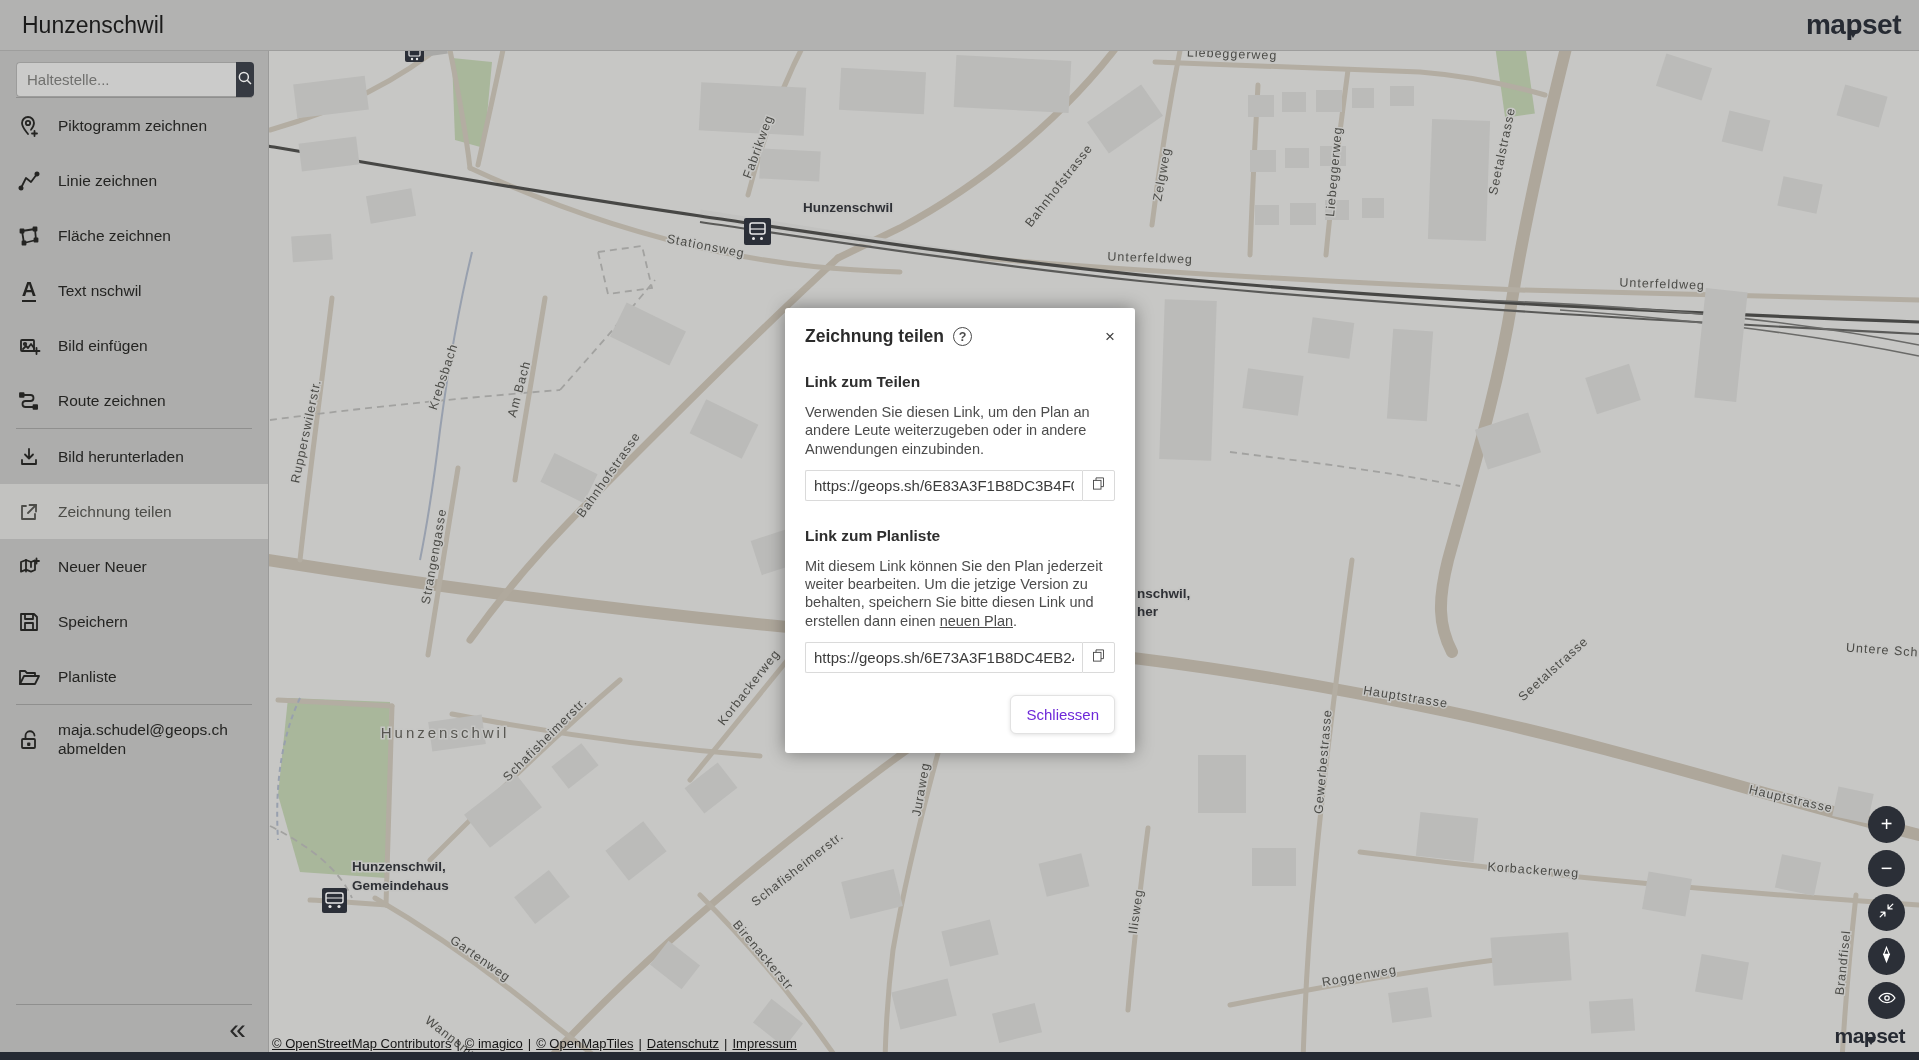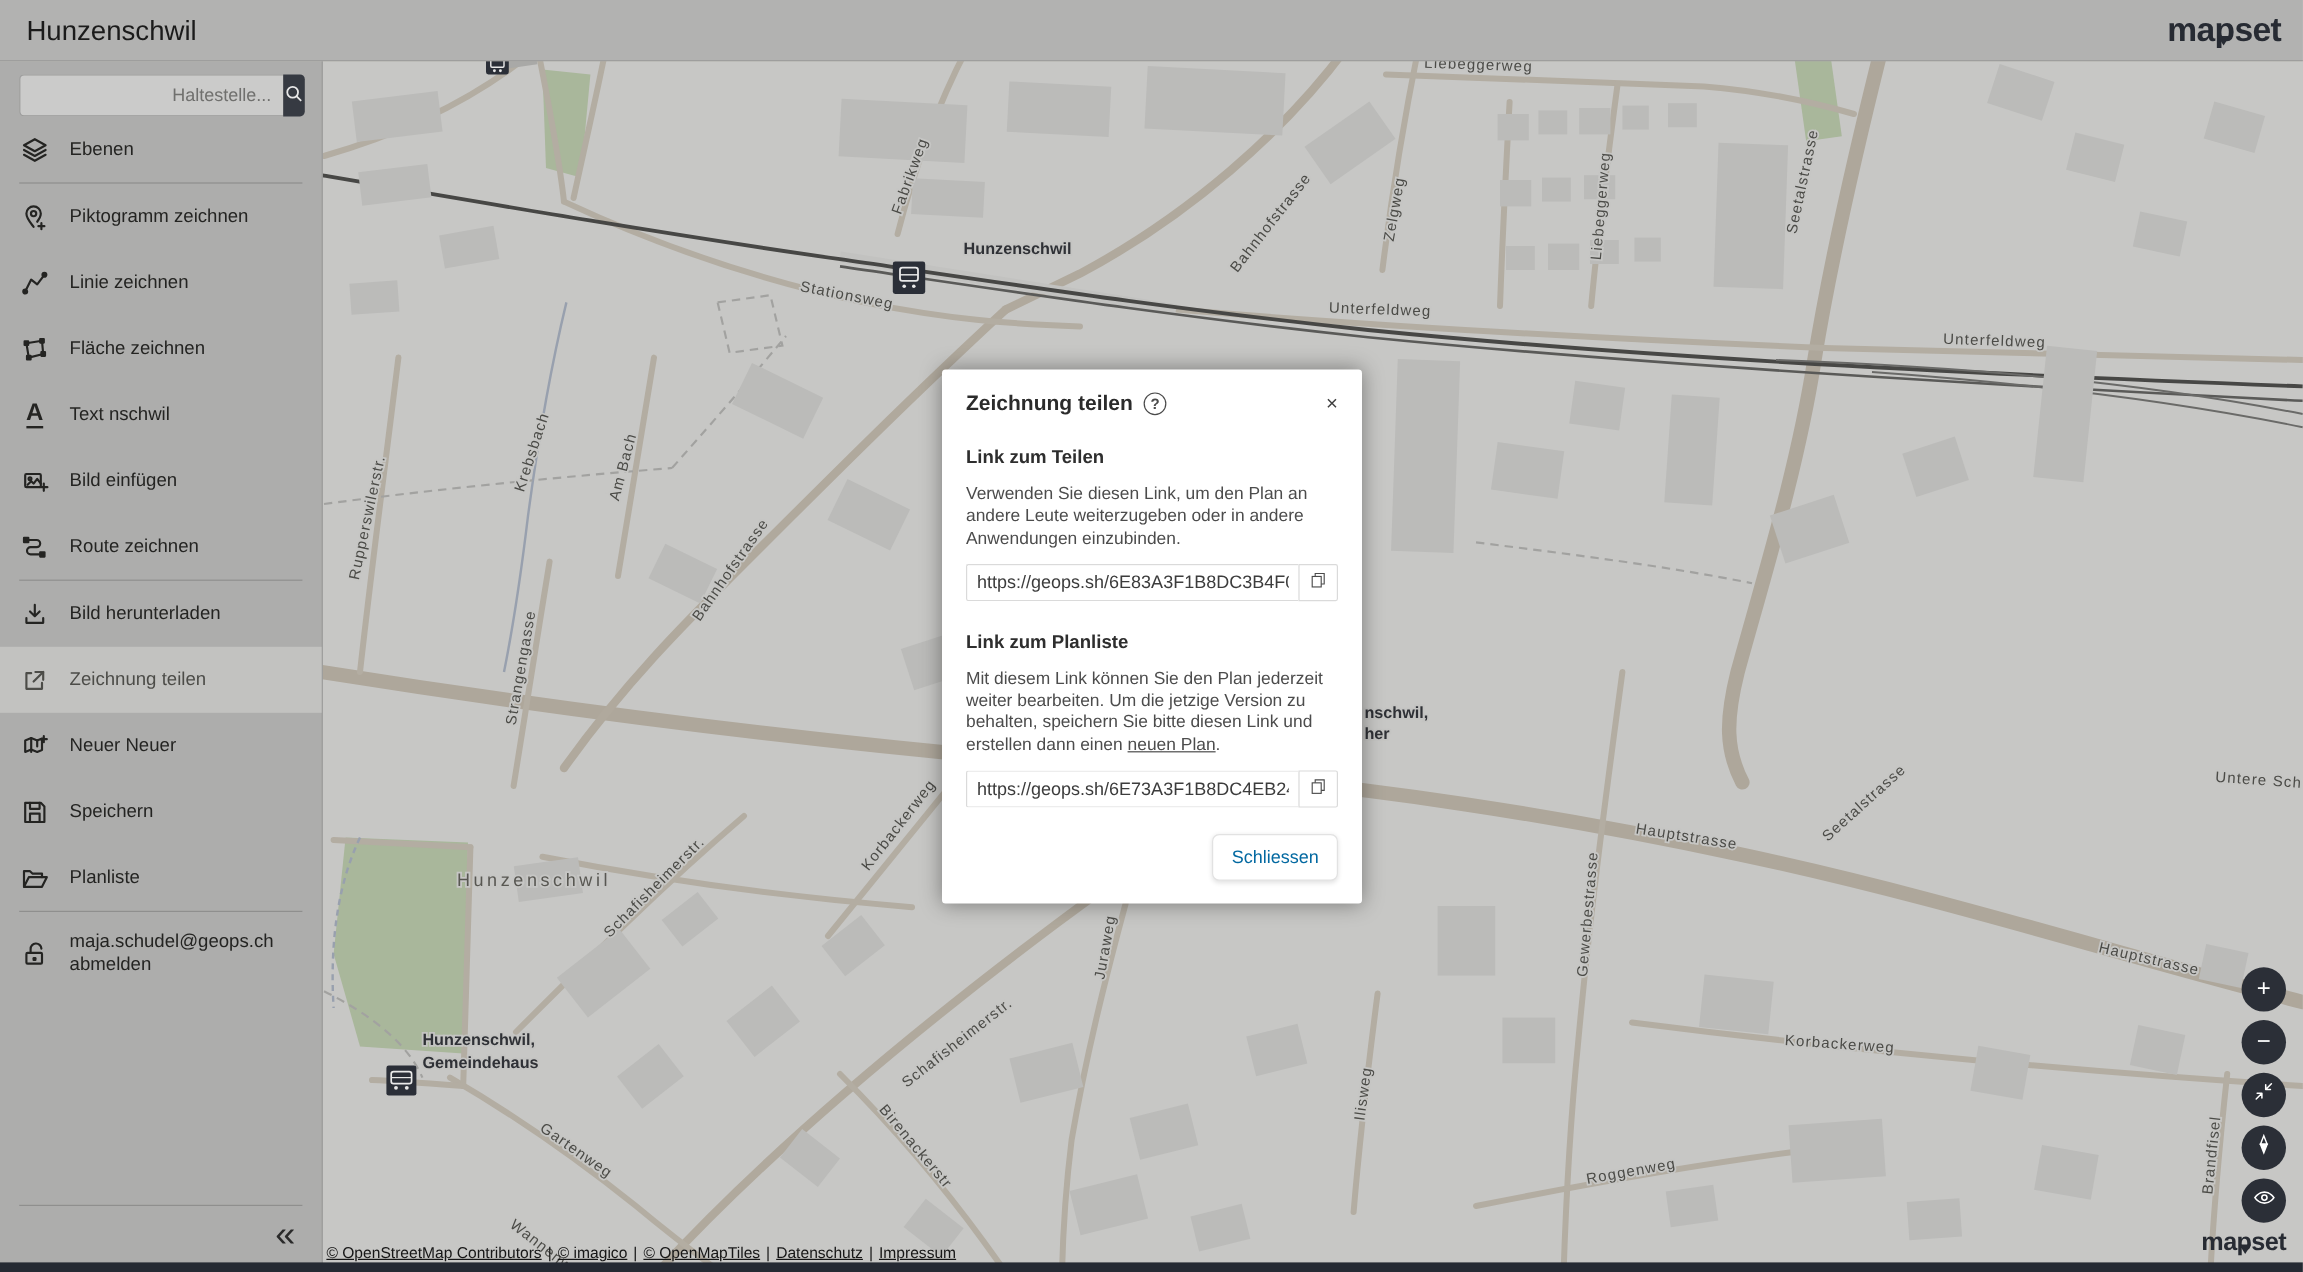--- a/index.html
+++ b/index.html
@@ -34,21 +34,21 @@
   #brand-top { margin-left:auto; margin-right:18px; font-size:28px; }
   .brand .bp { position:relative; display:inline-block; }
   .brand .bp::after { content:""; position:absolute; left:14%; bottom:-2px;
     border:5px solid transparent; border-top:8px solid currentColor; }
 
   
   #sidebar { position:absolute; left:0; top:51px; width:269px; height:1009px; background:#adadac;
     border-right:1px solid #9b9b9a; z-index:2; }
   #searchrow { display:flex; margin:11px 16px 0 16px; height:35px; }
   #search-input { flex:1; background:#cbcbca; border:1px solid #9c9c9b; border-right:none;
-    border-radius:4px 0 0 4px; padding:0 10px; font-size:15px; color:#3c3c3c;text-align:right; }
+    border-radius:4px 0 0 4px; padding:0 10px; font-size:15px; color:#3c3c3c; }
   #search-input::placeholder { color:#70706e; }
   #search-btn { width:34px; background:#363a42; border:none; border-radius:0 4px 4px 0;
     color:#e8e8e8; cursor:pointer; display:flex; align-items:center; justify-content:center; }
   .sb-item { height:55px; display:flex; align-items:center; padding:0 16px; cursor:pointer;
     color:#242422; font-size:15.5px; }
   .sb-item .ic { width:26px; height:26px; margin-right:16px; flex:none; display:flex;
     align-items:center; justify-content:center; }
   .sb-item svg { stroke:#242422; fill:none; stroke-width:1.8; stroke-linecap:round; stroke-linejoin:round; }
   .sb-item.selected { background:#c2c2c0; color:#4c4c48; }
   .sb-item.selected svg { stroke:#4c4c48; }
@@ -88,21 +88,21 @@
   .dlg-p { font-size:14.5px; line-height:1.26; color:#4c4c4c; margin-top:12px; }
   .dlg-p a { color:#4c4c4c; text-decoration:underline; cursor:pointer; }
   .linkrow { display:flex; margin-top:12px; }
   .linkrow input { flex:1; height:31px; border:1px solid #dadada; border-right:none; border-radius:2px 0 0 2px;
     font-size:15px; color:#3c3c3c; padding:0 8px; font-family:"Liberation Sans",sans-serif; }
   .copy-btn { width:33px; height:31px; background:#fff; border:1px solid #dadada; border-radius:0 2px 2px 0;
     cursor:pointer; display:flex; align-items:center; justify-content:center; }
   .copy-btn svg { stroke:#4a4a4a; fill:none; stroke-width:1.5; }
   #dlg-footer { display:flex; justify-content:flex-end; margin-top:22px; }
   #close-button { background:#fff; border:1px solid #e2e2e2; border-radius:6px; padding:10px 15px;
-    font-size:15px; color:#0369a1; cursor:pointer; box-shadow:0 1px 4px rgba(0,0,0,.12);
+    font-size:15px; color:#6d28d9; cursor:pointer; box-shadow:0 1px 4px rgba(0,0,0,.12);
     font-family:"Liberation Sans",sans-serif; }
 </style>
 </head>
 <body>
 
 <svg id="map" viewBox="0 0 1919 1060">
   <g>
     <polygon class="green" points="288,698 390,702 386,878 300,872 278,795"></polygon>
     <polygon class="green" points="452,58 492,62 484,148 455,140"></polygon>
     <rect class="green" x="1500" y="44" width="30" height="72" transform="rotate(-8 1515 80)"></rect>
@@ -293,30 +293,20 @@
     <button id="search-btn">
       <span>
         <svg width="18" height="18" viewBox="0 0 24 24" style="stroke:#e8e8e8;fill:none;stroke-width:2">
           <circle cx="10.5" cy="10.5" r="6"></circle>
             <line x1="15" y1="15" x2="20" y2="20"></line>
           </svg>
       </span>
     </button>
   </div>
 
-  <div class="sb-item">
-    <span class="ic">
-      <svg width="24" height="24" viewBox="0 0 24 24">
-          <path d="M12 3 21 8 12 13 3 8Z"></path>
-          <path d="M3 12l9 5 9-5"></path>
-          <path d="M3 16l9 5 9-5"></path>
-        </svg>
-    </span>
-      <span class="lbl">Ebenen</span>
-  </div>
   <div class="sb-div"></div>
 
   <div class="sb-item">
     <span class="ic">
       <svg width="24" height="24" viewBox="0 0 24 24">
           <path d="M11 20C7.7 15.8 5 13 5 9a6 6 0 1 1 12 0c0 2.5-1.2 4.4-3 6.8"></path>
           <circle cx="11" cy="9" r="2.2"></circle>
           <path d="M17.5 17v5M15 19.5h5"></path>
         </svg>
     </span>

